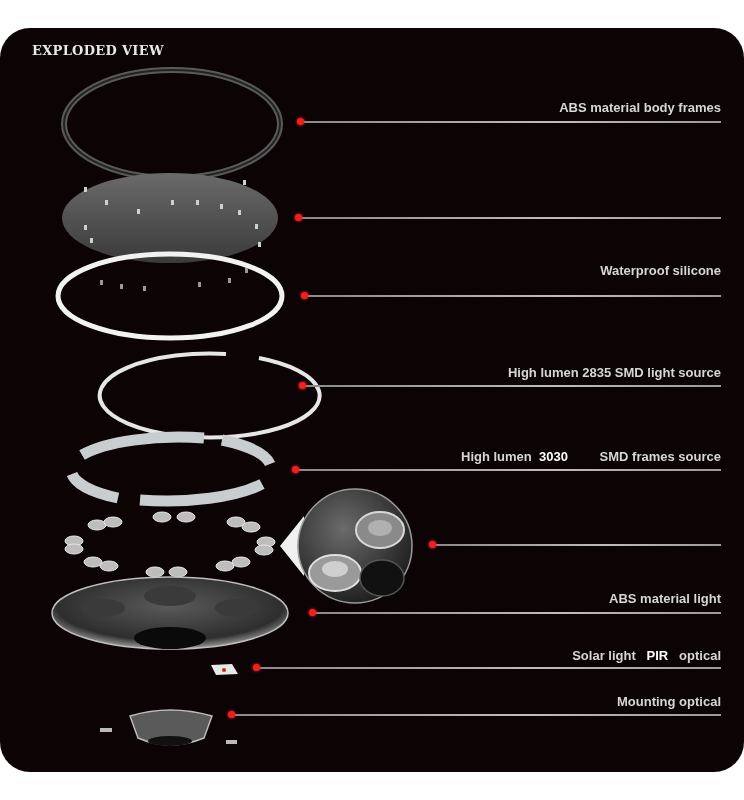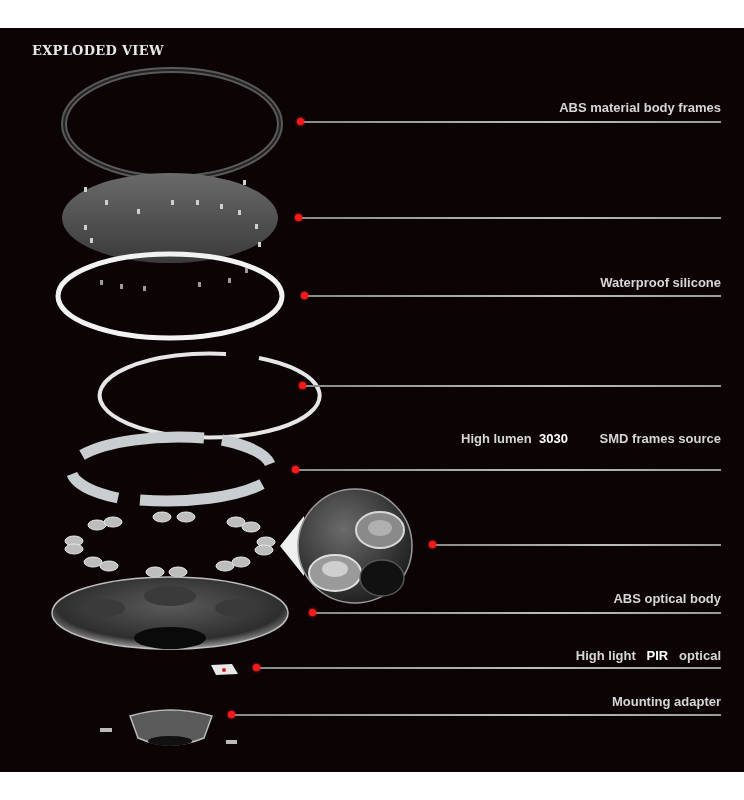--- a/index.html
+++ b/index.html
@@ -1,17 +1,17 @@
 <!DOCTYPE html>
 <html><head>
 <meta charset="utf-8">
 <style>
   html,body{margin:0;padding:0;background:#ffffff;}
   body{width:744px;height:800px;position:relative;overflow:hidden;font-family:"Liberation Sans",sans-serif;}
-  .panel{position:absolute;left:0;top:28px;width:744px;height:744px;background:#0c0305;overflow:hidden;}
+  .panel{position:absolute;left:0;top:28px;width:744px;height:744px;background:#0c0305;overflow:hidden;border-radius:30px;}
   .title{position:absolute;left:32px;top:15px;color:#e8e8e8;font-family:"DejaVu Serif",serif;font-weight:bold;font-size:13px;letter-spacing:0.3px;}
   svg.art{position:absolute;left:0;top:0;}
   .label{position:absolute;right:23px;color:#d6d6d6;font-size:13px;text-align:center;white-space:nowrap;font-weight:bold;}
   .label b{font-weight:bold;color:#ffffff;}
   .leader{position:absolute;height:2px;background:linear-gradient(to right,#8a8a8a,#bdbdbd 60%,#9a9a9a);right:23px;}
   .dot{position:absolute;width:7px;height:7px;border-radius:50%;background:#ff1a1a;box-shadow:0 0 3px #ff3030;}
 </style>
 </head>
 <body>
 
@@ -131,43 +131,44 @@
     </g>
   </svg>
 
   <div class="label" style="top:72px">ABS material body frames</div>
   <div class="leader" style="top:93px;left:304px"></div>
   <div class="dot" style="top:90px;left:297px"></div>
 
   <div class="leader" style="top:189px;left:302px"></div>
   <div class="dot" style="top:186px;left:295px"></div>
 
-  <div class="label" style="top:247px">Waterproof silicone</div>
+  <div class="label" style="top:235px">Waterproof silicone</div>
   <div class="leader" style="top:267px;left:308px"></div>
   <div class="dot" style="top:264px;left:301px"></div>
 
+  <div class="label" style="top:337px">High lumen 2835 SMD light source</div>
   <div class="leader" style="top:357px;left:306px"></div>
   <div class="dot" style="top:354px;left:299px"></div>
 
-  <div class="label" style="top:403px;width:260px;display:flex;justify-content:space-between;margin-left:25px;">
+  <div class="label" style="top:421px;width:260px;display:flex;justify-content:space-between;margin-left:25px;">
     <span><span>High lumen</span>&nbsp;&nbsp;<b>3030</b></span>
     <span>SMD frames source</span>
   </div>
   <div class="leader" style="top:441px;left:299px"></div>
   <div class="dot" style="top:438px;left:292px"></div>
 
   <div class="leader" style="top:516px;left:436px"></div>
   <div class="dot" style="top:513px;left:429px"></div>
 
-  <div class="label" style="top:563px">ABS optical body</div>
+  <div class="label" style="top:563px">ABS material light</div>
   <div class="leader" style="top:584px;left:316px"></div>
   <div class="dot" style="top:581px;left:309px"></div>
 
   <div class="label" style="top:620px">
-    <span>High light</span>&nbsp;&nbsp;&nbsp;<b>PIR</b>&nbsp;&nbsp;&nbsp;<span>optical</span>
+    <span>Solar light</span>&nbsp;&nbsp;&nbsp;<b>PIR</b>&nbsp;&nbsp;&nbsp;<span>optical</span>
   </div>
   <div class="leader" style="top:639px;left:260px"></div>
   <div class="dot" style="top:636px;left:253px"></div>
 
-  <div class="label" style="top:666px">Mounting adapter</div>
+  <div class="label" style="top:666px">Mounting optical</div>
   <div class="leader" style="top:686px;left:235px"></div>
   <div class="dot" style="top:683px;left:228px"></div>
 </div>
 
 </body></html>

